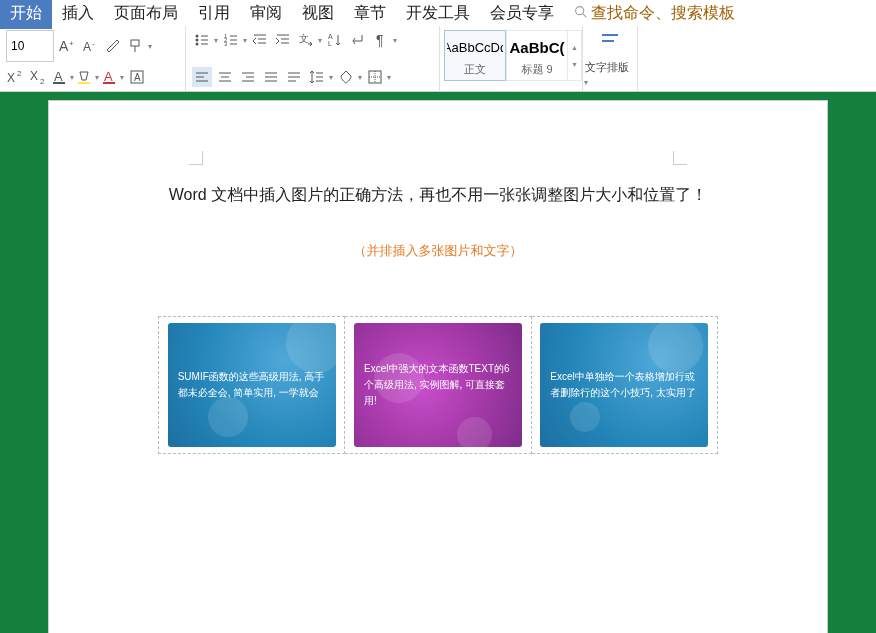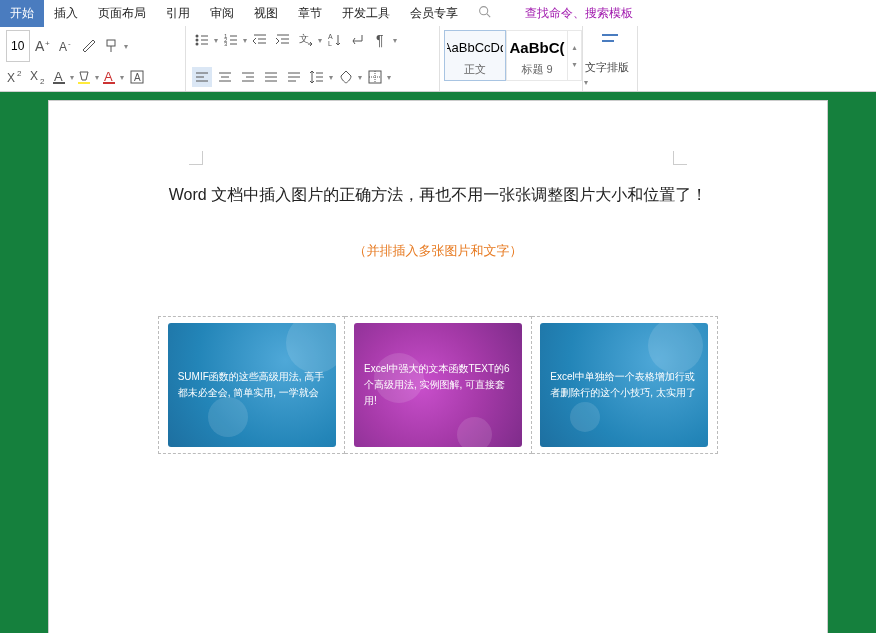--- a/index.html
+++ b/index.html
@@ -1,27 +1,27 @@
 <!DOCTYPE html>
 <html><head>
 <meta charset="utf-8">
 <style>
 * { box-sizing: border-box; margin: 0; padding: 0; font-family: "Microsoft YaHei", sans-serif; }
 body { background: #fff; width: 876px; height: 633px; overflow: hidden; }
 
-.tabs { display: flex; align-items: center; height: 26px; background: #fff; font-size: 12px; }
+.tabs { display: flex; align-items: center; height: 26px; background: #fff; font-size: 16px; }
 .tab { padding: 5px 10px; cursor: pointer; color: #222; }
 .tab.active { background: #4a7cbf; color: #fff; }
-.search-box { margin-left: 10px; display: flex; align-items: center; color: #a21caf; gap: 30px; }
+.search-box { margin-left: 10px; display: flex; align-items: center; color: #a16207; }
 .search-icon { margin-right: 4px; }
 
 .ribbon { display: flex; height: 66px; border-bottom: 1px solid #d0d0d0; background: #fff; }
 .ribbon-group { border-right: 1px solid #e0e0e0; padding: 4px 6px; display: flex; flex-direction: column; justify-content: space-between; }
 .ribbon-row { display: flex; align-items: center; gap: 3px; }
-.font-size-select { width: 24px; height: 22px; border: 1px solid #ccc; font-size: 12px; padding: 15px 4px; background: #fff; }
+.font-size-select { width: 48px; height: 22px; border: 1px solid #ccc; font-size: 12px; padding: 15px 4px; background: #fff; }
 .icon-btn { width: 20px; height: 20px; display: inline-flex; align-items: center; justify-content: center; cursor: pointer; }
 .icon-btn svg { pointer-events: none; }
 .dd { font-size: 8px; color: #888; margin-left: -1px; cursor: pointer; }
 .color-a { position: relative; display: inline-flex; align-items: center; }
 
 .style-gallery { display: flex; }
 .style-item { width: 62px; border: 1px solid #e8e8e8; padding: 3px 2px; text-align: center; cursor: pointer; }
 .style-item.first { background: #f5f8fc; border-color: #a8c4e2; }
 .style-sample { font-size: 13px; height: 26px; display: flex; align-items: center; justify-content: center; overflow: hidden; white-space: nowrap; }
 .style-sample.bold { font-weight: bold; font-size: 18px; }

